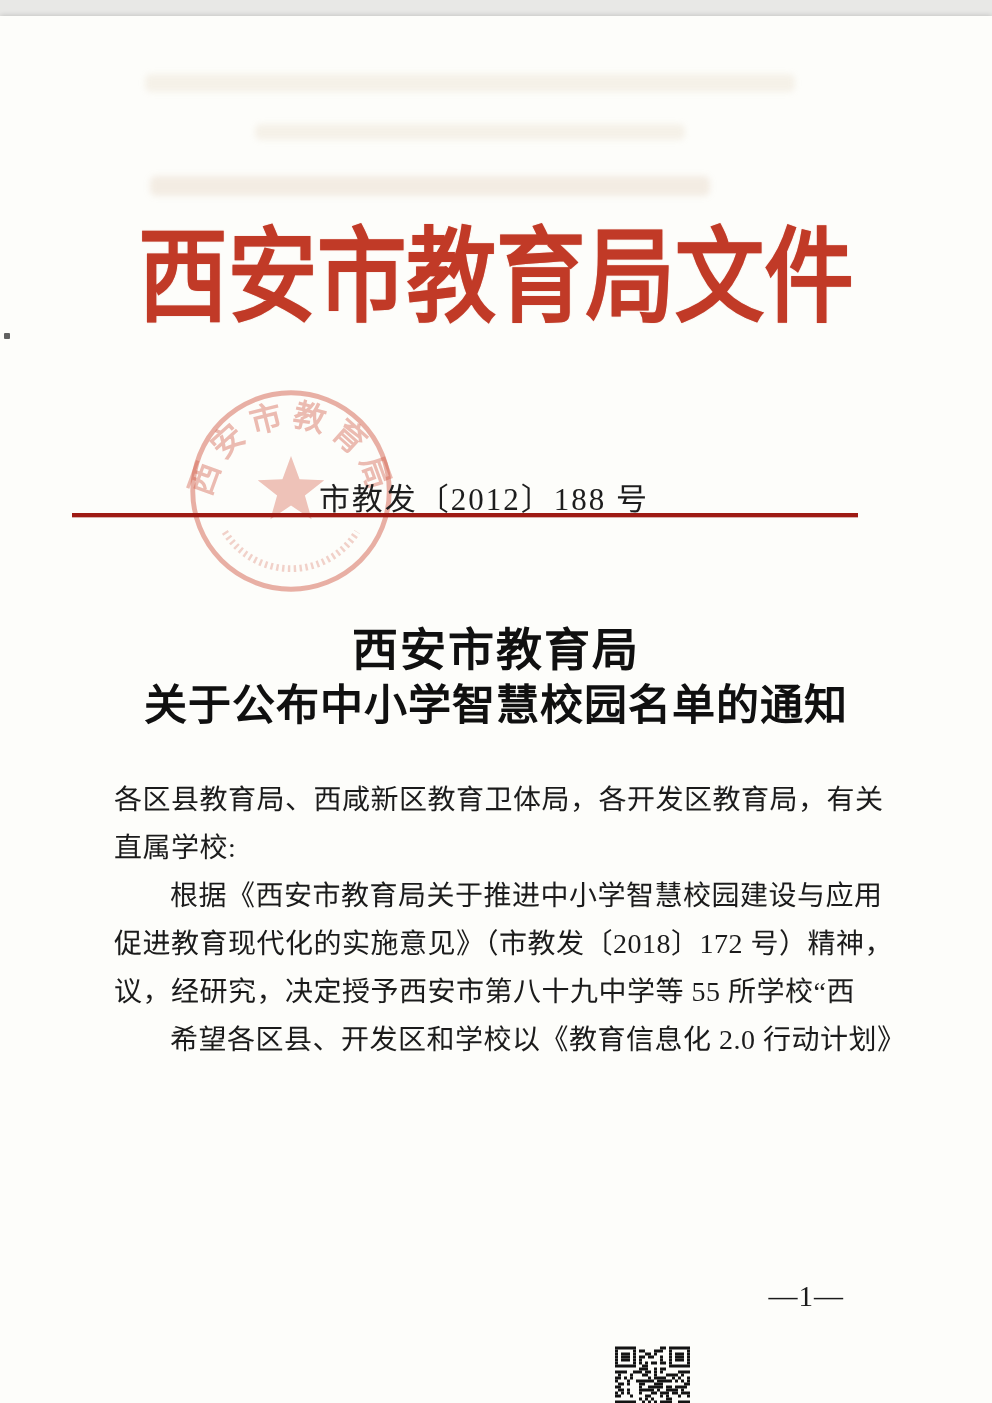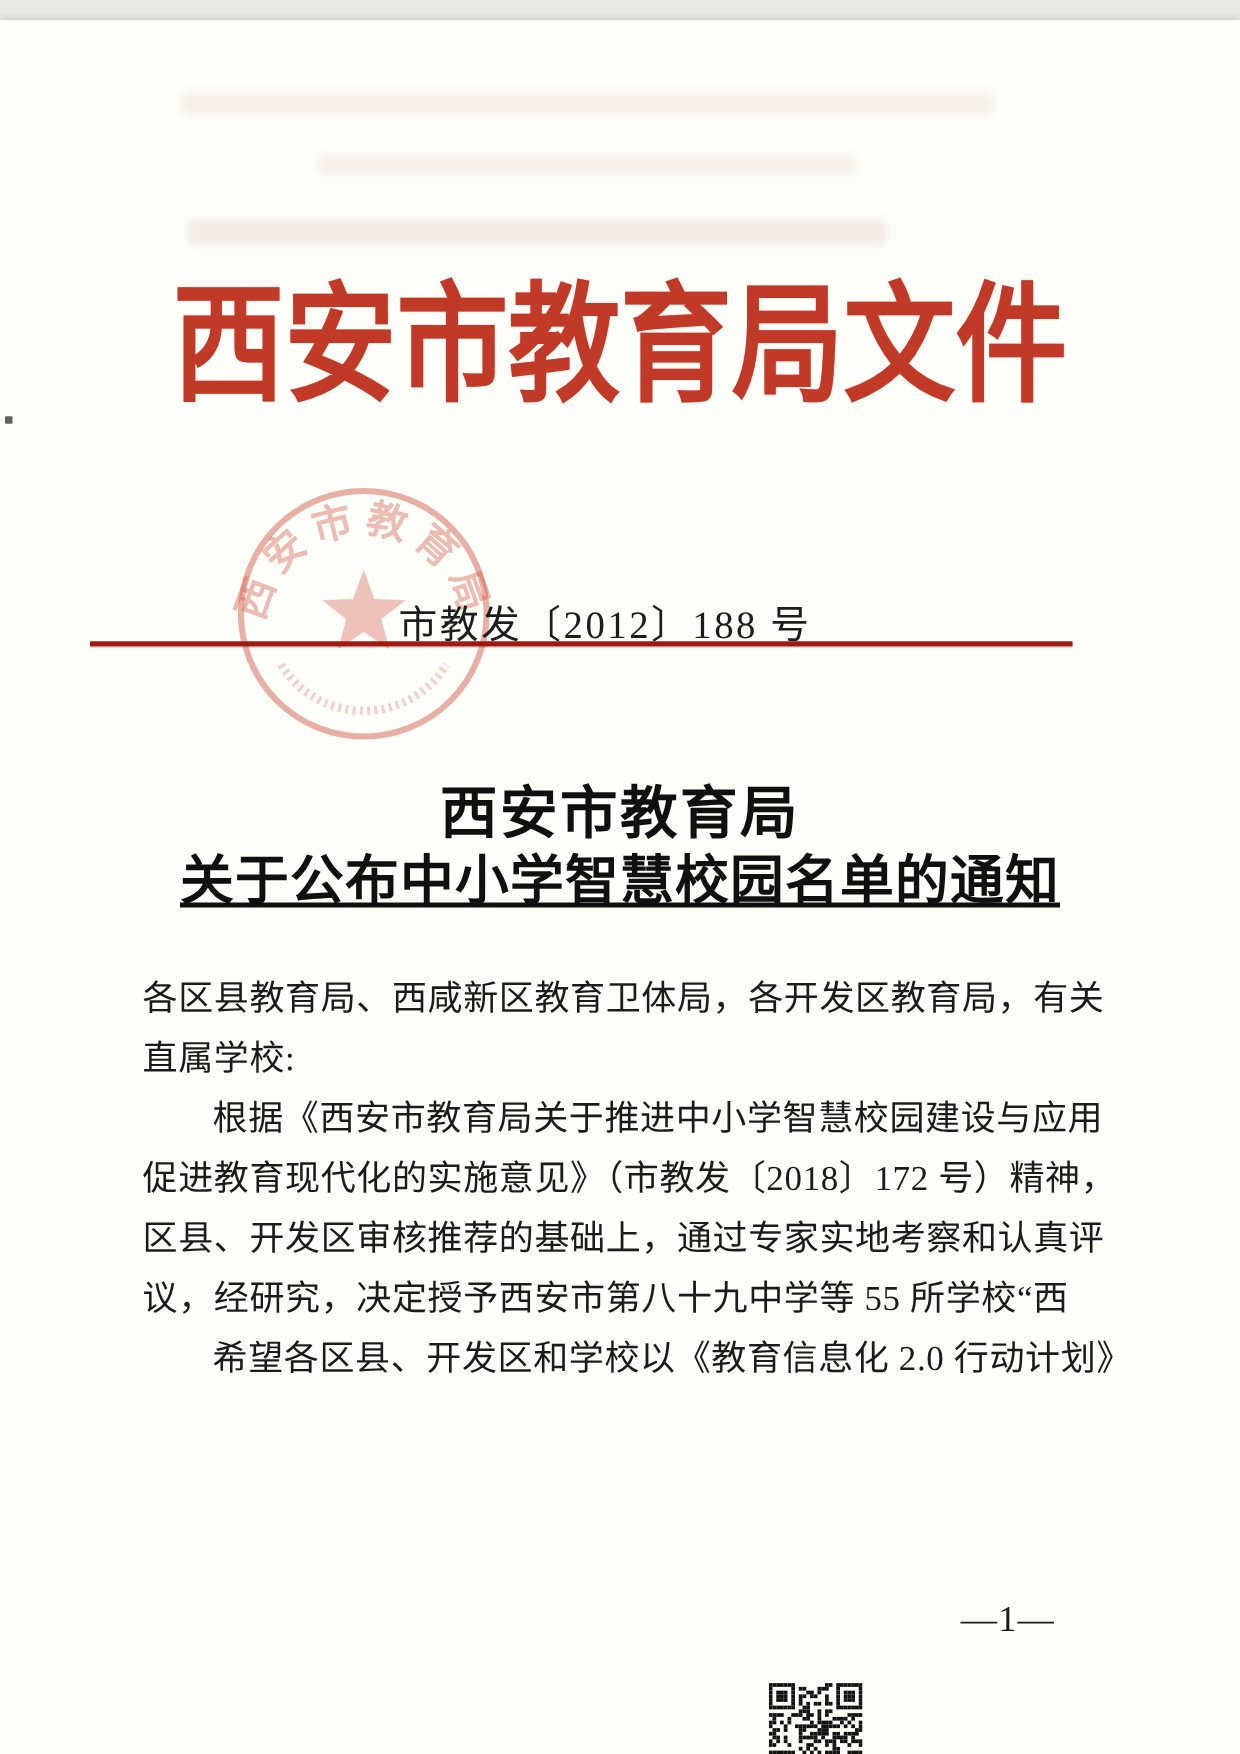--- a/index.html
+++ b/index.html
@@ -48,21 +48,21 @@
 
   .red-rule {
     position:absolute; left:72px; top:497px; width:786px; height:4px;
     background:var(--rule-red,#9e1b14);
     box-shadow:0 1px 0 rgba(158,27,20,.35);
   }
 
   
   .main-title { position:absolute; left:0; top:608px; width:100%; text-align:center; color:#101010; font-weight:bold; }
   .main-title .t1 { font-size:46px; line-height:54px; letter-spacing:2px; }
-  .main-title .t2 { font-size:43px; line-height:52px; letter-spacing:1px; margin-top:2px;text-decoration:underline; }
+  .main-title .t2 { font-size:43px; line-height:52px; letter-spacing:1px; margin-top:2px; }
 
   
   .body-text {
     position:absolute; left:114px; top:760px; width:768px;
     font-size:28px; color:#1b1b1b;
     letter-spacing:.5px;
   }
   .body-text .line { height:48px; line-height:48px; white-space:nowrap;font-family:Liberation Serif, serif; }
   .body-text .line.indent { text-indent:2em; }
 
@@ -105,21 +105,20 @@
   <div class="main-title">
     <div class="t1">西安市教育局</div>
     <div class="t2">关于公布中小学智慧校园名单的通知</div>
   </div>
 
   <div class="body-text">
     <div class="line">各区县教育局、西咸新区教育卫体局，各开发区教育局，有关</div>
     <div class="line">直属学校:</div>
     <div class="line indent">根据《西安市教育局关于推进中小学智慧校园建设与应用</div>
     <div class="line">促进教育现代化的实施意见》（市教发〔2018〕172 号）精神，</div>
-    <div class="line">区县、开发区审核推荐的基础上，通过专家实地考察和认真评</div>
     <div class="line">议，经研究，决定授予西安市第八十九中学等 55 所学校“西</div>
     <div class="line indent">希望各区县、开发区和学校以《教育信息化 2.0 行动计划》</div>
   </div>
 
   <div class="page-number">—1—</div>
 
   <svg class="qr" id="qr" viewBox="0 0 75 75" aria-hidden="true">
       <rect x="0" y="0" width="3" height="3" fill="#131313"></rect>
       <rect x="3" y="0" width="3" height="3" fill="#131313"></rect>
       <rect x="6" y="0" width="3" height="3" fill="#131313"></rect>

